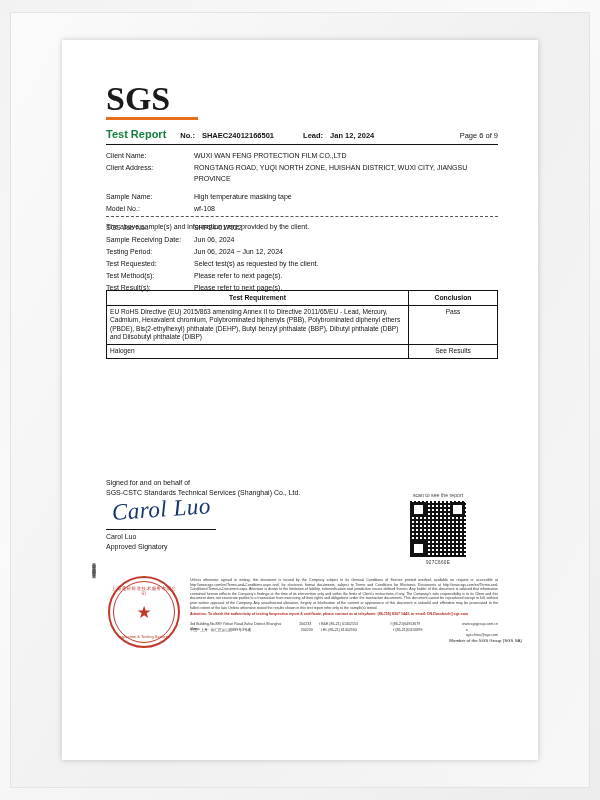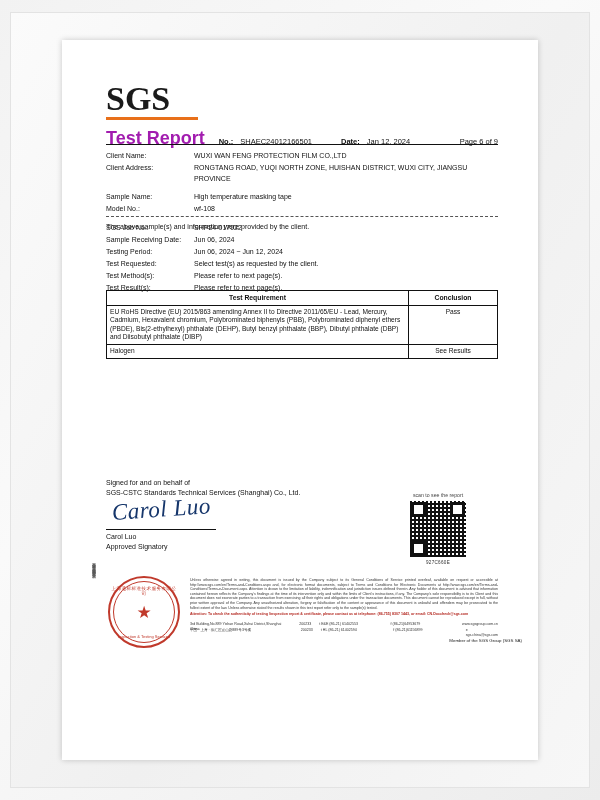--- a/index.html
+++ b/index.html
@@ -71,37 +71,37 @@
   
   .title-row {
     position: absolute;
     left: 44px;
     top: 88px;
     width: 392px;
     display: flex;
     align-items: baseline;
   }
   .report-title {
-    font-size: 18px;
+    font-size: 11px;
     font-weight: bold;
-    color: #a21caf;
+    color: #15803d;
     white-space: nowrap;
   }
   .title-meta {
     flex: 1;
     display: flex;
     align-items: baseline;
     font-size: 7.5px;
     margin-left: 14px;
     gap: 3px;
     text-align: right;
   }
   .meta-label { font-weight: bold; color:#111; }
   .meta-value { color:#111; }
-  .meta-gap-a { margin-left: 4px; }
+  .meta-gap-a { margin-left: 4px; font-weight: bold; }
   .meta-gap-b { margin-left: 26px; }
   .page-no { margin-left: auto; }
 
   .hr-thin {
     position: absolute;
     left: 44px;
     width: 392px;
     border-top: 1px solid #111;
   }
   .hr-1 { top: 104px; }
@@ -328,21 +328,21 @@
       <div class="logo-wrap">
         <div class="sgs-logo">SGS</div>
         <div class="logo-underline"></div>
       </div>
 
       <div class="title-row">
         <div class="report-title">Test Report</div>
         <div class="title-meta">
           <span class="meta-label">No.:</span>
           <span class="meta-value meta-gap-a">SHAEC24012166501</span>
-          <span class="meta-label meta-gap-b">Date:</span>
+          <span class="meta-label meta-gap-b">Lead:</span>
           <span class="meta-value meta-gap-a">Jan 12, 2024</span>
           <span class="meta-value page-no">Page 6 of 9</span>
         </div>
       </div>
       <div class="hr-thin hr-1"></div>
 
       <div class="fields block-1">
         <div class="fld">
           <div class="k">Client Name:</div>
           <div class="v">WUXI WAN FENG PROTECTION FILM CO.,LTD</div>

